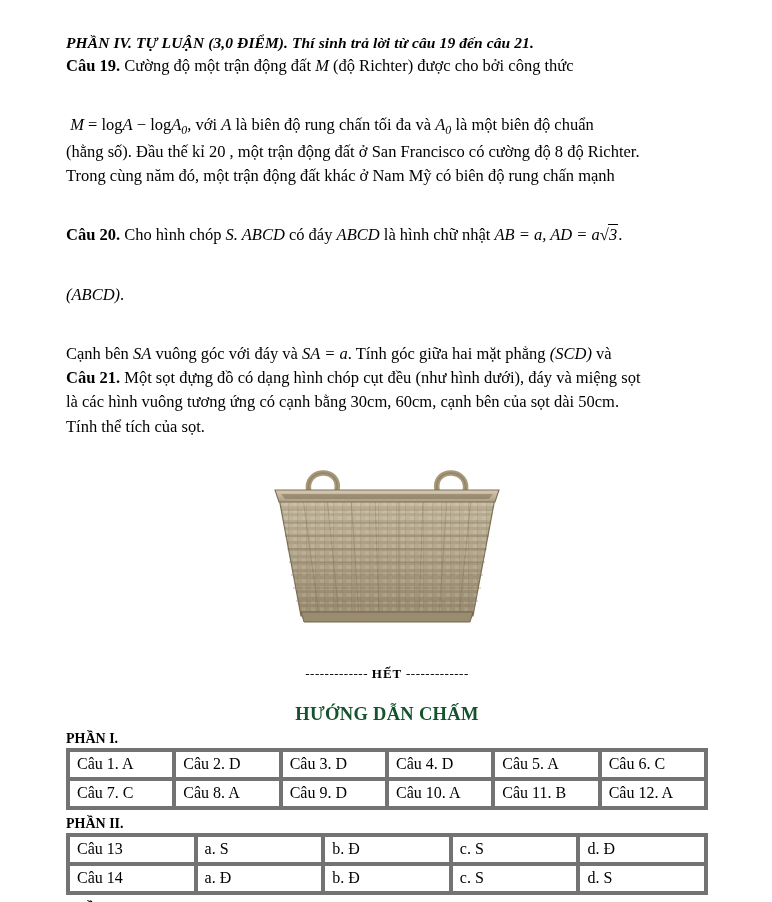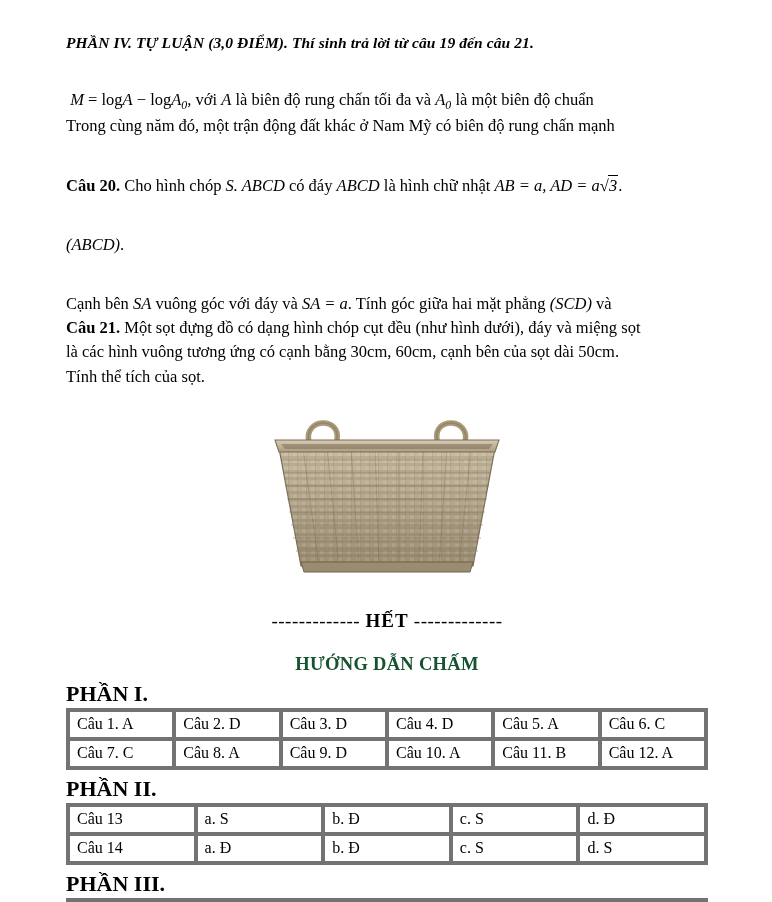--- a/index.html
+++ b/index.html
@@ -64,37 +64,37 @@
     margin-top: 12px;
   }
   .basket {
     position: absolute;
     left: 50%;
     transform: translateX(-50%);
     top: 0;
   }
   .het {
     text-align: center;
-    font-size: 19px;
+    font-size: 13px;
     letter-spacing: 0.5px;
-    margin-top: 18px;
+    margin-top: 24px;
     font-weight: normal;
   }
   .het b { font-weight: bold; letter-spacing: 1px; }
   .huongdan {
     text-align: center;
     color: #14532d;
     font-weight: bold;
     font-size: 18.5px;
     margin-top: 22px;
     letter-spacing: 0.3px;
   }
   .phan-label {
     font-weight: bold;
-    font-size: 22px;
+    font-size: 14px;
     margin: 6px 0 1px 0;
   }
   table.grid {
     border-collapse: collapse;
     width: 642px;
     table-layout: fixed;
   }
   table.grid td {
     border: 4px solid #737373;
     font-size: 16px;
@@ -109,23 +109,28 @@
   .tbl-wrap { margin-bottom: 0px; }
 </style>
 </head>
 <body>
 
 <div class="page">
   <div class="content">
 
     <div class="sec-title">PHẦN IV. TỰ LUẬN (3,0 ĐIỂM). Thí sinh trả lời từ câu 19 đến câu 21.</div>
 
+    <div class="para">
+      <span class="qlabel">Câu 19.</span>
+      <span>Cường độ một trận động đất <span class="mi">M</span> (độ Richter) được cho bởi công thức</span>
+    </div>
     <div class="mathline">
       &nbsp;<span class="mi">M</span> = log<span class="mi">A</span> − log<span class="mi">A</span><span class="sub mi">0</span>, với <span class="mi">A</span> là biên độ rung chấn tối đa và <span class="mi">A</span><span class="sub mi">0</span> là một biên độ chuẩn
     </div>
+    <div class="para">(hằng số). Đầu thế kỉ 20 , một trận động đất ở San Francisco có cường độ 8 độ Richter.</div>
     <div class="para">Trong cùng năm đó, một trận động đất khác ở Nam Mỹ có biên độ rung chấn mạnh</div>
 
     <div class="mathline">
       <span class="qlabel">Câu 20.</span>
       Cho hình chóp <span class="mi">S. ABCD</span> có đáy <span class="mi">ABCD</span> là hình chữ nhật <span class="mi">AB = a, AD = a</span><span class="sqrt-wrap"><span class="sqrt-sym">√</span><span class="sqrt-bar mi">3</span></span>.
     </div>
     <div class="mathline">
       <span class="mi">(ABCD)</span>.
     </div>
     <div class="mathline">

